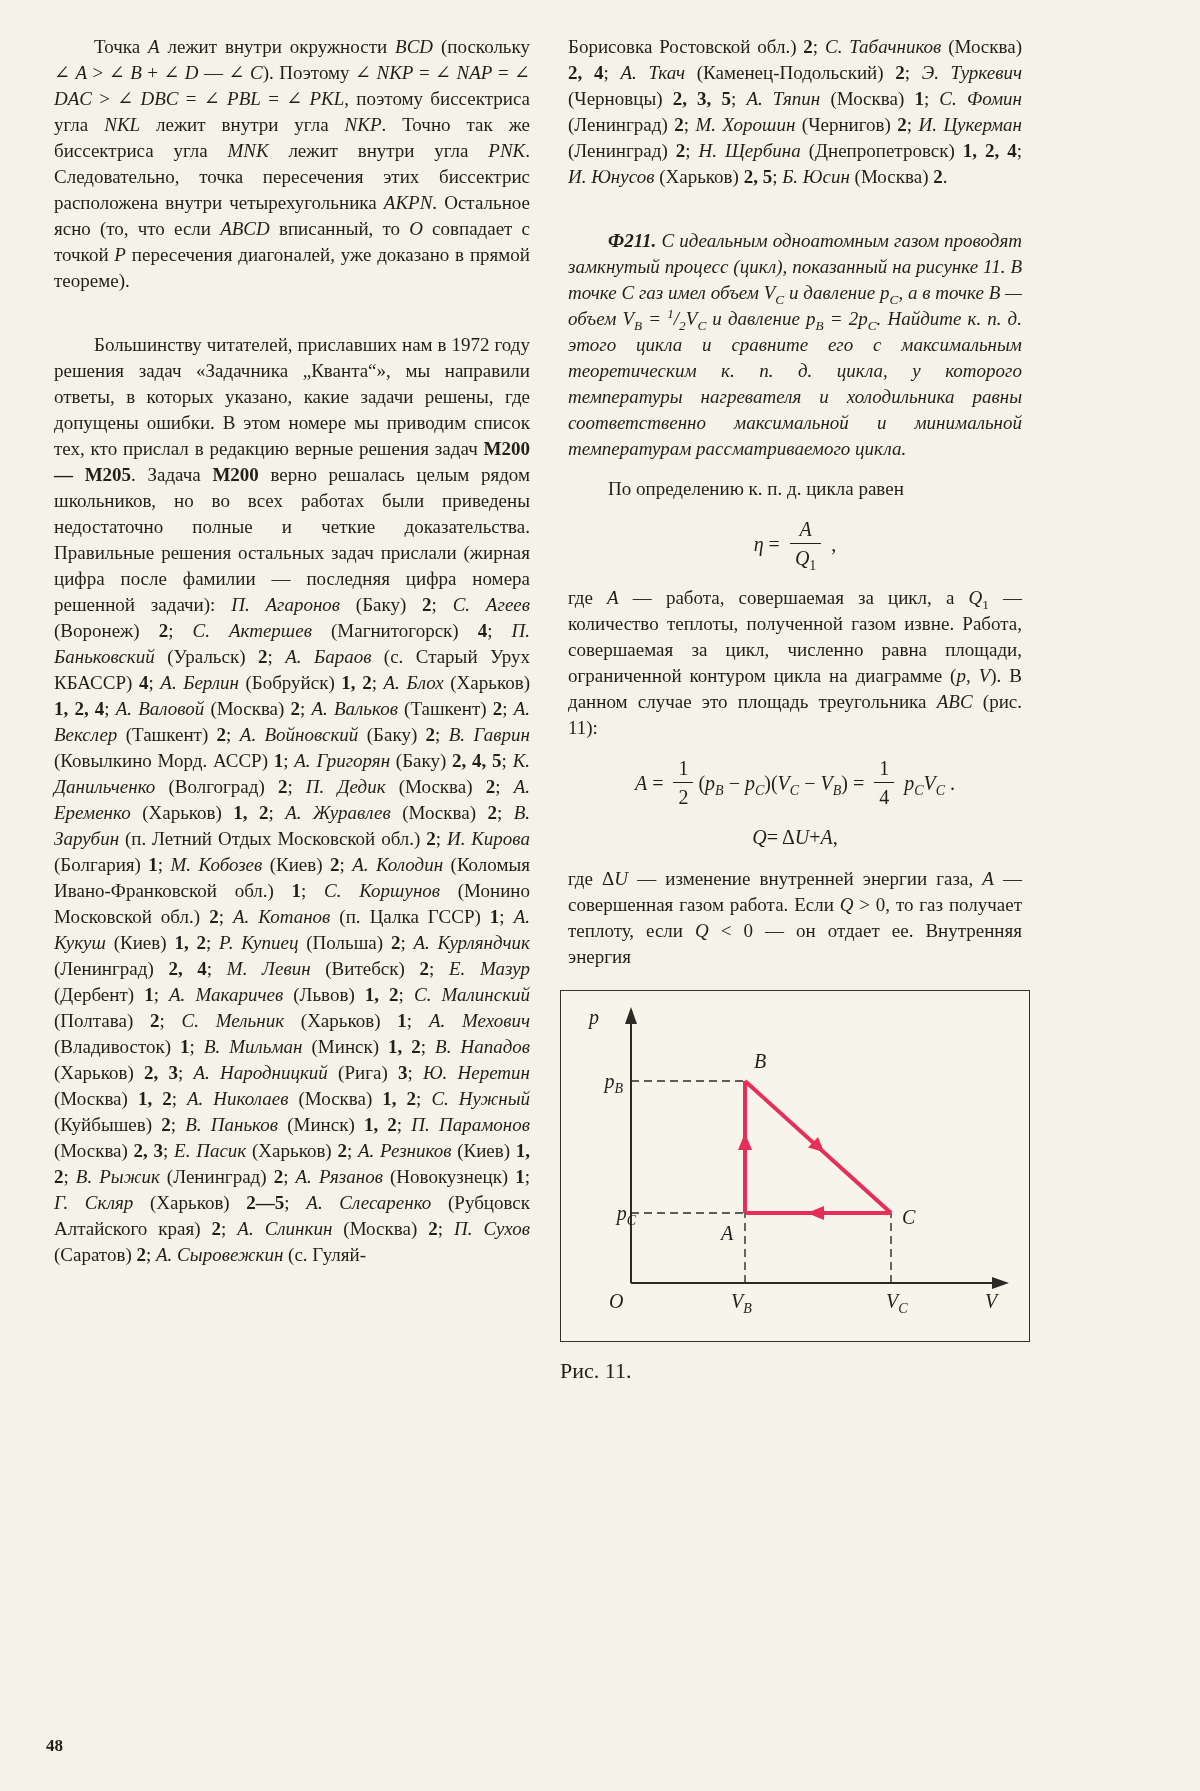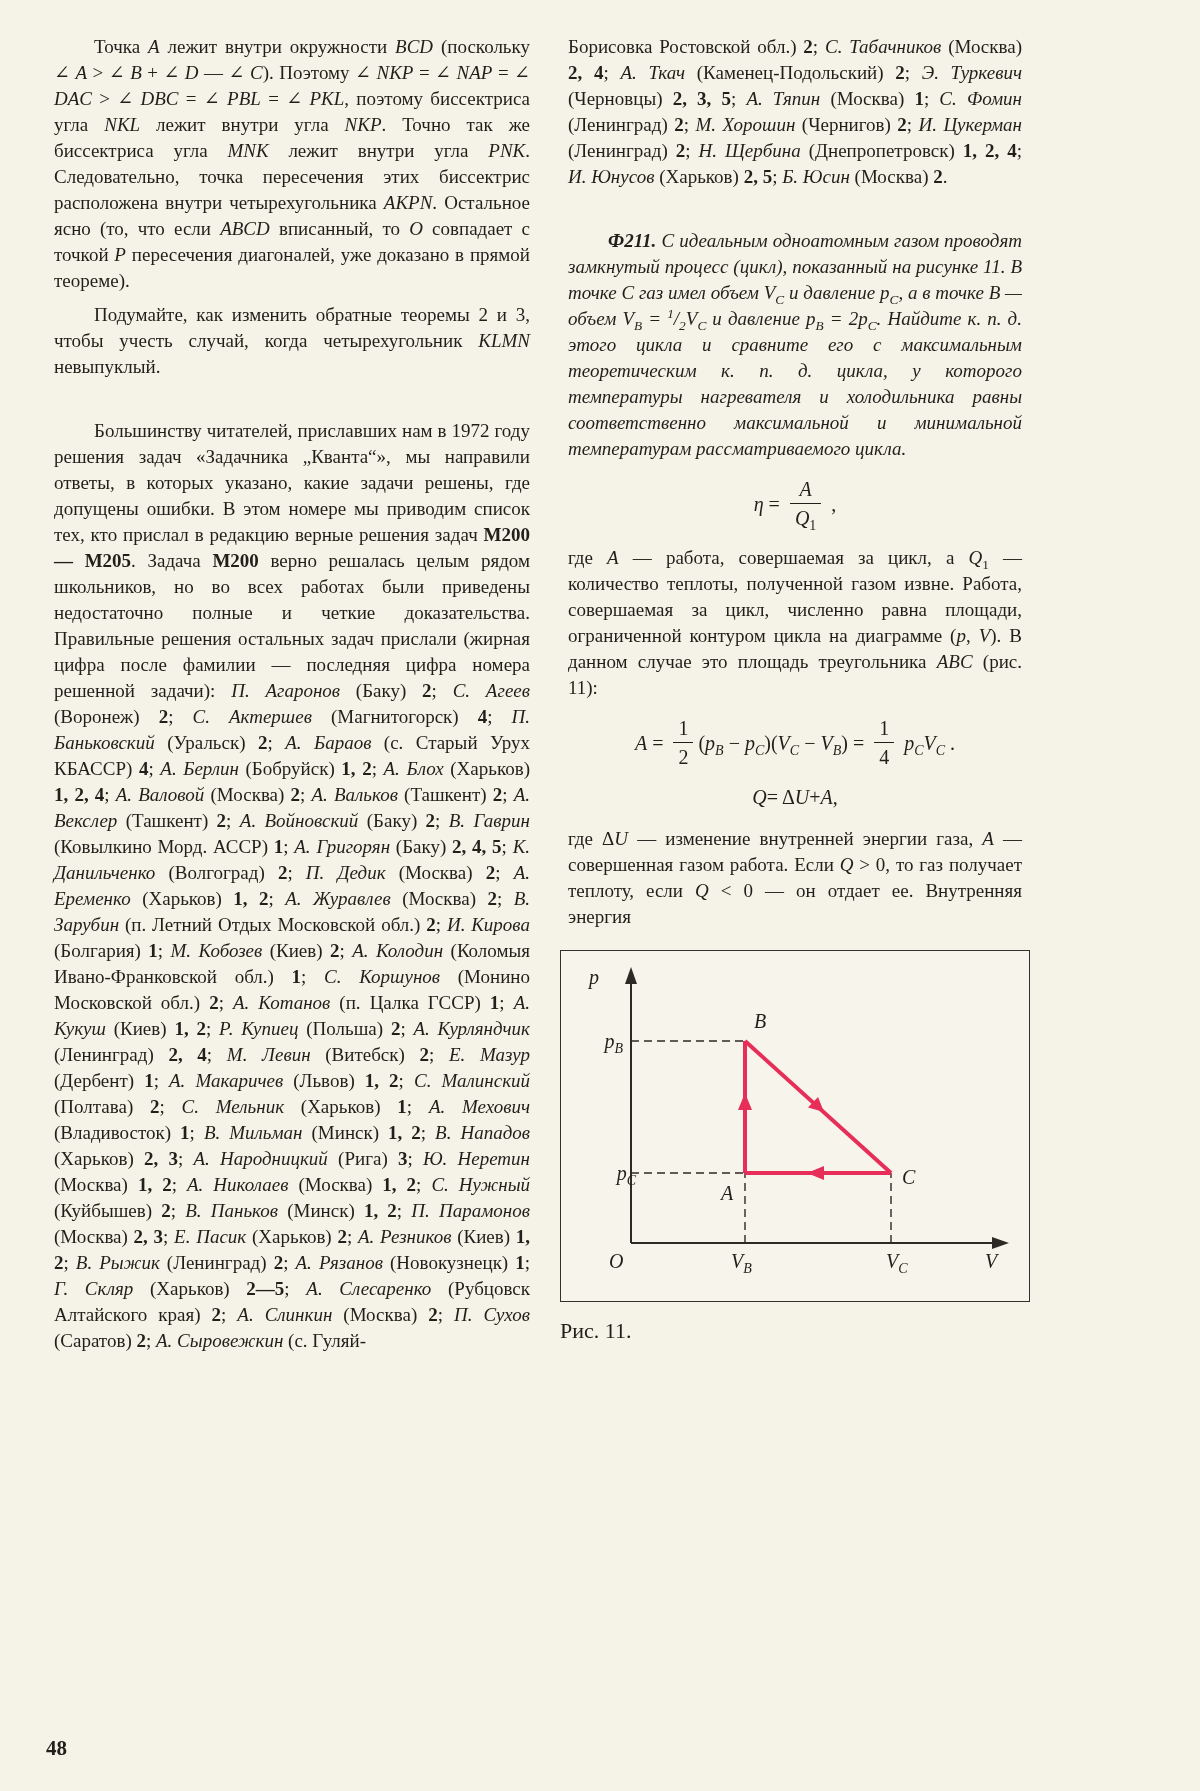--- a/index.html
+++ b/index.html
@@ -30,38 +30,38 @@
   .figure { margin-top:20px; }
   .figure-box { position:relative; width:470px; height:352px; border:1.5px solid #33312c; background:#f7f4eb; }
   .figure-box svg { position:absolute; left:0; top:0; }
   .axis { stroke:#2c2a25; stroke-width:2; }
   .axis-head { fill:#2c2a25; }
   .dash { stroke:#2c2a25; stroke-width:1.4; stroke-dasharray:8 5; }
   .cycle { stroke-width:4; fill:none; }
   .fig-label { position:absolute; font-size:20px; font-style:italic; line-height:1; }
   .lbl-right { width:40px; text-align:right; }
   .fig-caption { margin-top:16px; font-size:22px; text-align:left; }
-  .page-number { position:absolute; left:46px; top:1736px; font-size:21px; font-weight:bold; }
+  .page-number { position:absolute; left:46px; top:1736px; font-size:17px; font-weight:bold; }
 </style>
 </head>
 <body>
 
 <div class="page">
 
   <div class="col col-left">
     <p class="para indent"><span>Точка </span><span class="it">A</span><span> лежит внутри окружности </span><span class="it">BCD</span><span> (поскольку ∠ </span><span class="it">A</span><span> &gt; ∠ </span><span class="it">B</span><span> + ∠ </span><span class="it">D</span><span> — ∠ </span><span class="it">C</span><span>). Поэтому ∠ </span><span class="it">NKP</span><span> = ∠ </span><span class="it">NAP</span><span> = ∠ </span><span class="it">DAC</span><span> &gt; ∠ </span><span class="it">DBC</span><span> = ∠ </span><span class="it">PBL</span><span> = ∠ </span><span class="it">PKL</span><span>, поэтому биссектриса угла </span><span class="it">NKL</span><span> лежит внутри угла </span><span class="it">NKP</span><span>. Точно так же биссектриса угла </span><span class="it">MNK</span><span> лежит внутри угла </span><span class="it">PNK</span><span>. Следовательно, точка пересечения этих биссектрис расположена внутри четырехугольника </span><span class="it">AKPN</span><span>. Остальное ясно (то, что если </span><span class="it">ABCD</span><span> вписанный, то </span><span class="it">O</span><span> совпадает с точкой </span><span class="it">P</span><span> пересечения диагоналей, уже доказано в прямой теореме).</span></p>
-    <p class="para indent"><span>Подумайте, как изменить обратные теоремы 2 и 3, чтобы учесть случай, когда четырехугольник </span><span class="it">KLMN</span><span> невыпуклый.</span></p>
     <p class="para indent gap-md"><span>Большинству читателей, приславших нам в 1972 году решения задач «Задачника „Кванта“», мы направили ответы, в которых указано, какие задачи решены, где допущены ошибки. В этом номере мы приводим список тех, кто прислал в редакцию верные решения задач </span><span class="bf">М200 — М205</span><span>. Задача </span><span class="bf">М200</span><span> верно решалась целым рядом школьников, но во всех работах были приведены недостаточно полные и четкие доказательства. Правильные решения остальных задач прислали (жирная цифра после фамилии — последняя цифра номера решенной задачи): </span><span class="it">П. Агаронов</span><span> (Баку) </span><span class="bf">2</span><span>; </span><span class="it">С. Агеев</span><span> (Воронеж) </span><span class="bf">2</span><span>; </span><span class="it">С. Актершев</span><span> (Магнитогорск) </span><span class="bf">4</span><span>; </span><span class="it">П. Баньковский</span><span> (Уральск) </span><span class="bf">2</span><span>; </span><span class="it">А. Бараов</span><span> (с. Старый Урух КБАССР) </span><span class="bf">4</span><span>; </span><span class="it">А. Берлин</span><span> (Бобруйск) </span><span class="bf">1, 2</span><span>; </span><span class="it">А. Блох</span><span> (Харьков) </span><span class="bf">1, 2, 4</span><span>; </span><span class="it">А. Валовой</span><span> (Москва) </span><span class="bf">2</span><span>; </span><span class="it">А. Вальков</span><span> (Ташкент) </span><span class="bf">2</span><span>; </span><span class="it">А. Векслер</span><span> (Ташкент) </span><span class="bf">2</span><span>; </span><span class="it">А. Войновский</span><span> (Баку) </span><span class="bf">2</span><span>; </span><span class="it">В. Гаврин</span><span> (Ковылкино Морд. АССР) </span><span class="bf">1</span><span>; </span><span class="it">А. Григорян</span><span> (Баку) </span><span class="bf">2, 4, 5</span><span>; </span><span class="it">К. Данильченко</span><span> (Волгоград) </span><span class="bf">2</span><span>; </span><span class="it">П. Дедик</span><span> (Москва) </span><span class="bf">2</span><span>; </span><span class="it">А. Еременко</span><span> (Харьков) </span><span class="bf">1, 2</span><span>; </span><span class="it">А. Журавлев</span><span> (Москва) </span><span class="bf">2</span><span>; </span><span class="it">В. Зарубин</span><span> (п. Летний Отдых Московской обл.) </span><span class="bf">2</span><span>; </span><span class="it">И. Кирова</span><span> (Болгария) </span><span class="bf">1</span><span>; </span><span class="it">М. Кобозев</span><span> (Киев) </span><span class="bf">2</span><span>; </span><span class="it">А. Колодин</span><span> (Коломыя Ивано-Франковской обл.) </span><span class="bf">1</span><span>; </span><span class="it">С. Коршунов</span><span> (Монино Московской обл.) </span><span class="bf">2</span><span>; </span><span class="it">А. Котанов</span><span> (п. Цалка ГССР) </span><span class="bf">1</span><span>; </span><span class="it">А. Кукуш</span><span> (Киев) </span><span class="bf">1, 2</span><span>; </span><span class="it">Р. Купиец</span><span> (Польша) </span><span class="bf">2</span><span>; </span><span class="it">А. Курляндчик</span><span> (Ленинград) </span><span class="bf">2, 4</span><span>; </span><span class="it">М. Левин</span><span> (Витебск) </span><span class="bf">2</span><span>; </span><span class="it">Е. Мазур</span><span> (Дербент) </span><span class="bf">1</span><span>; </span><span class="it">А. Макаричев</span><span> (Львов) </span><span class="bf">1, 2</span><span>; </span><span class="it">С. Малинский</span><span> (Полтава) </span><span class="bf">2</span><span>; </span><span class="it">С. Мельник</span><span> (Харьков) </span><span class="bf">1</span><span>; </span><span class="it">А. Мехович</span><span> (Владивосток) </span><span class="bf">1</span><span>; </span><span class="it">В. Мильман</span><span> (Минск) </span><span class="bf">1, 2</span><span>; </span><span class="it">В. Нападов</span><span> (Харьков) </span><span class="bf">2, 3</span><span>; </span><span class="it">А. Народницкий</span><span> (Рига) </span><span class="bf">3</span><span>; </span><span class="it">Ю. Неретин</span><span> (Москва) </span><span class="bf">1, 2</span><span>; </span><span class="it">А. Николаев</span><span> (Москва) </span><span class="bf">1, 2</span><span>; </span><span class="it">С. Нужный</span><span> (Куйбышев) </span><span class="bf">2</span><span>; </span><span class="it">В. Паньков</span><span> (Минск) </span><span class="bf">1, 2</span><span>; </span><span class="it">П. Парамонов</span><span> (Москва) </span><span class="bf">2, 3</span><span>; </span><span class="it">Е. Пасик</span><span> (Харьков) </span><span class="bf">2</span><span>; </span><span class="it">А. Резников</span><span> (Киев) </span><span class="bf">1, 2</span><span>; </span><span class="it">В. Рыжик</span><span> (Ленинград) </span><span class="bf">2</span><span>; </span><span class="it">А. Рязанов</span><span> (Новокузнецк) </span><span class="bf">1</span><span>; </span><span class="it">Г. Скляр</span><span> (Харьков) </span><span class="bf">2—5</span><span>; </span><span class="it">А. Слесаренко</span><span> (Рубцовск Алтайского края) </span><span class="bf">2</span><span>; </span><span class="it">А. Слинкин</span><span> (Москва) </span><span class="bf">2</span><span>; </span><span class="it">П. Сухов</span><span> (Саратов) </span><span class="bf">2</span><span>; </span><span class="it">А. Сыровежкин</span><span> (с. Гуляй-</span></p>
   </div>
 
   <div class="col col-right">
     <p class="para"><span>Борисовка Ростовской обл.) </span><span class="bf">2</span><span>; </span><span class="it">С. Табачников</span><span> (Москва) </span><span class="bf">2, 4</span><span>; </span><span class="it">А. Ткач</span><span> (Каменец-Подольский) </span><span class="bf">2</span><span>; </span><span class="it">Э. Туркевич</span><span> (Черновцы) </span><span class="bf">2, 3, 5</span><span>; </span><span class="it">А. Тяпин</span><span> (Москва) </span><span class="bf">1</span><span>; </span><span class="it">С. Фомин</span><span> (Ленинград) </span><span class="bf">2</span><span>; </span><span class="it">М. Хорошин</span><span> (Чернигов) </span><span class="bf">2</span><span>; </span><span class="it">И. Цукерман</span><span> (Ленинград) </span><span class="bf">2</span><span>; </span><span class="it">Н. Щербина</span><span> (Днепропетровск) </span><span class="bf">1, 2, 4</span><span>; </span><span class="it">И. Юнусов</span><span> (Харьков) </span><span class="bf">2, 5</span><span>; </span><span class="it">Б. Юсин</span><span> (Москва) </span><span class="bf">2</span><span>.</span></p>
 
     <p class="para indent problem gap-md"><span class="bf">Ф211.</span><span> С идеальным одноатомным газом проводят замкнутый процесс (цикл), показанный на рисунке 11. В точке C газ имел объем V</span><sub>C</sub><span> и давление p</span><sub>C</sub><span>, а в точке B — объем V</span><sub>B</sub><span> = </span><sup>1</sup><span>/</span><sub>2</sub><span>V</span><sub>C</sub><span> и давление p</span><sub>B</sub><span> = 2p</span><sub>C</sub><span>. Найдите к. п. д. этого цикла и сравните его с максимальным теоретическим к. п. д. цикла, у которого температуры нагревателя и холодильника равны соответственно максимальной и минимальной температурам рассматриваемого цикла.</span></p>
 
+    <p class="para indent gap-xs"><span>По определению к. п. д. цикла равен</span></p>
 
     <div class="equation">
       <span class="eq-part"><span class="it">η</span><span> = </span></span>
       <span class="frac">
         <span class="num"><span class="it">A</span></span>
         <span class="den"><span class="it">Q</span><sub>1</sub></span>
       </span>
       <span class="eq-part"><span> ,</span></span>
     </div>
 

